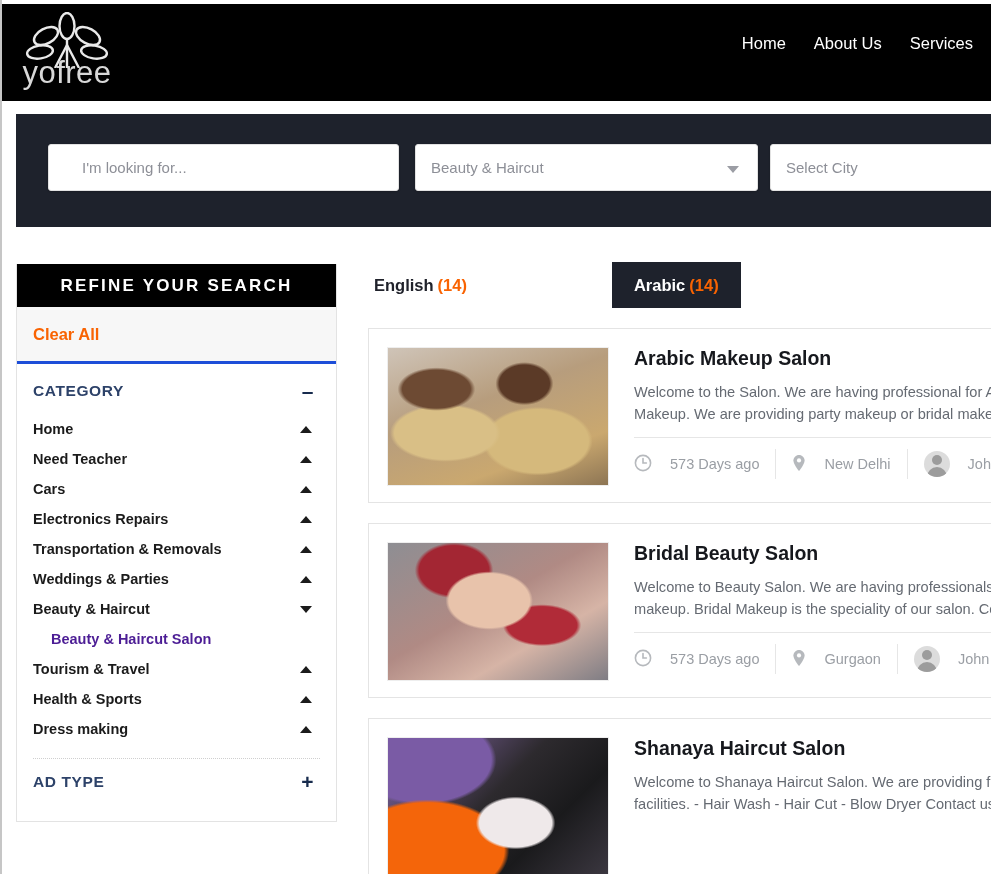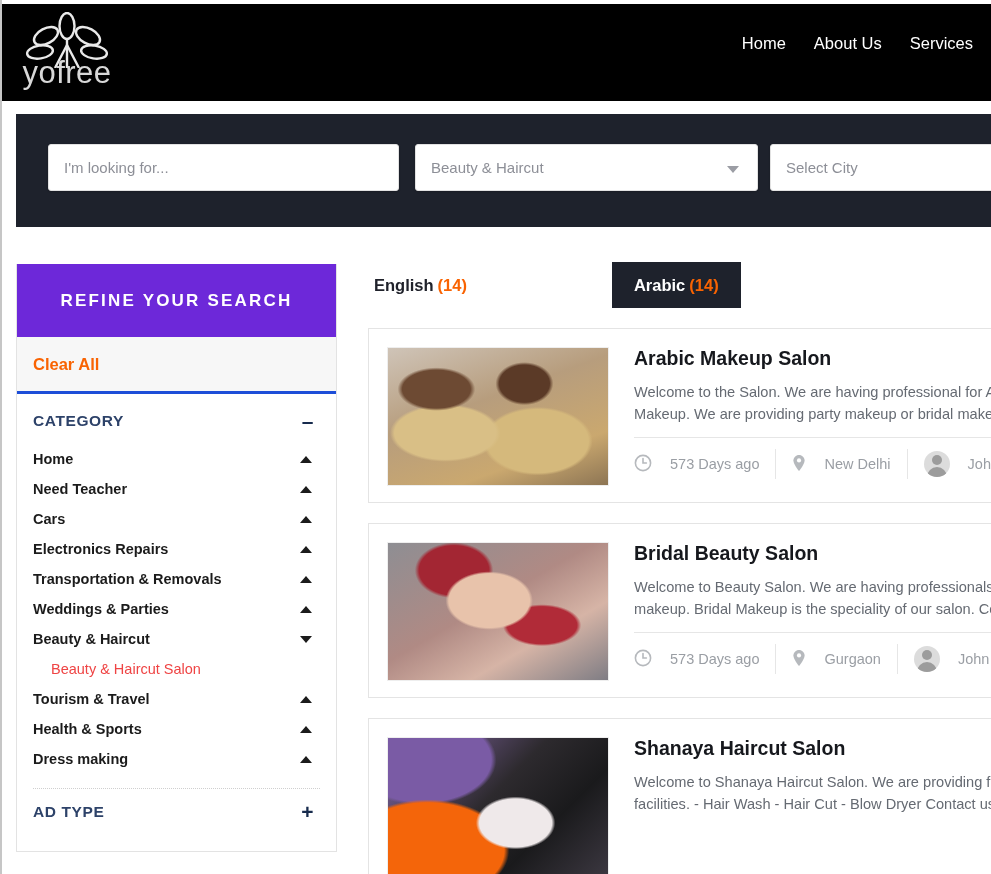--- a/index.html
+++ b/index.html
@@ -58,42 +58,42 @@
     background: #ffffff; border: 1px solid #e2e2e2;
     border-radius: 3px;
     display: flex; align-items: center;
     box-shadow: 0 1px 2px rgba(0,0,0,.18);
   }
   .sfield .ph {
     padding-left: 15px; color: #8d8f97; font-size: 15px;
     font-family: "Liberation Sans", sans-serif;
     white-space: nowrap; overflow: hidden;
   }
-  #f-keyword { left: 32px; width: 351px; }
+  #f-keyword { left: 32px; width: 351px; padding-left: 18px; }
   #f-category { left: 399px; width: 343px; }
   #f-city { left: 754px; width: 278px; }
   .caret-down {
     position: absolute; right: 18px; top: 21px;
     width: 0; height: 0;
     border-left: 6px solid transparent;
     border-right: 6px solid transparent;
     border-top: 7px solid #9b9da4;
   }
 
   
   .sidebar {
     position: absolute; left: 14px; top: 264px;
     width: 321px;
     background: #ffffff;
     border: 1px solid #e3e3e3;
     border-top: none;
   }
   .sb-title {
-    background: #6d28d9; color: #ffffff;
-    height: 73px; display: flex; align-items: center; justify-content: center;
+    background: #000000; color: #ffffff;
+    height: 43px; display: flex; align-items: center; justify-content: center;
     font-size: 17px; font-weight: bold; letter-spacing: 2.2px;
   }
   .sb-clear {
     background: #f7f7f7; border-bottom: 3px solid #1d4ed8;
     height: 57px; display: flex; align-items: center;
     padding-left: 16px;
   }
   .sb-clear span { color: #f96302; font-size: 16.5px; font-weight: bold; }
   .sb-section { padding: 18px 16px 0 16px; }
   .sb-head {
@@ -117,21 +117,21 @@
     width: 0; height: 0; margin-right: 8px;
     border-left: 6px solid transparent;
     border-right: 6px solid transparent;
   }
   .tri.up { border-bottom: 7px solid #1b1b1b; }
   .tri.down { border-top: 7px solid #1b1b1b; }
   .subcat {
     height: 30px; display: flex; align-items: center;
     padding-left: 18px;
   }
-  .subcat span { color: #ef4444; font-size: 14.5px; }
+  .subcat span { color: #4c1d95; font-size: 14.5px; font-weight: bold; }
   .dotted {
     border-top: 1px dotted #cfcfcf;
     margin: 14px 0 0 0;
   }
   .sb-adtype { padding: 14px 16px 26px 16px; }
 
   
   .results { position: absolute; left: 366px; top: 262px; width: 660px; }
   .tabs { display: flex; align-items: stretch; height: 46px; }
   .tab {

